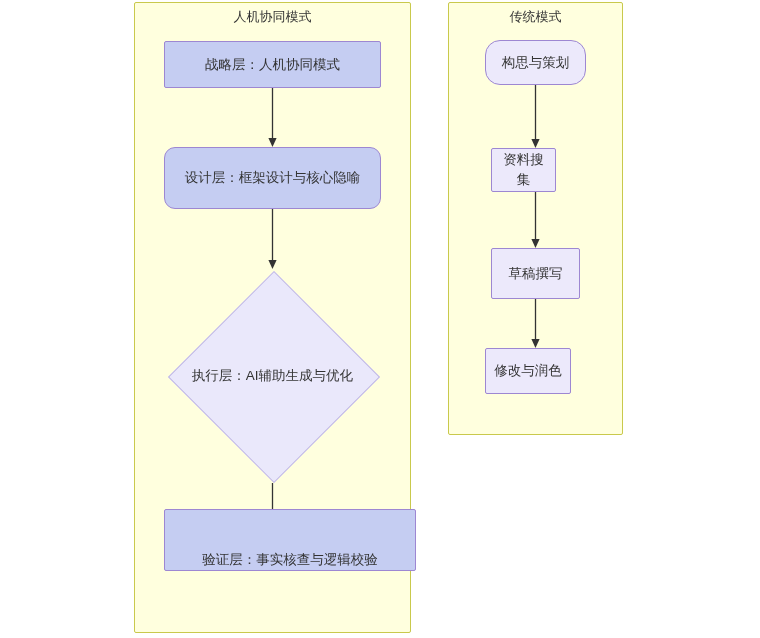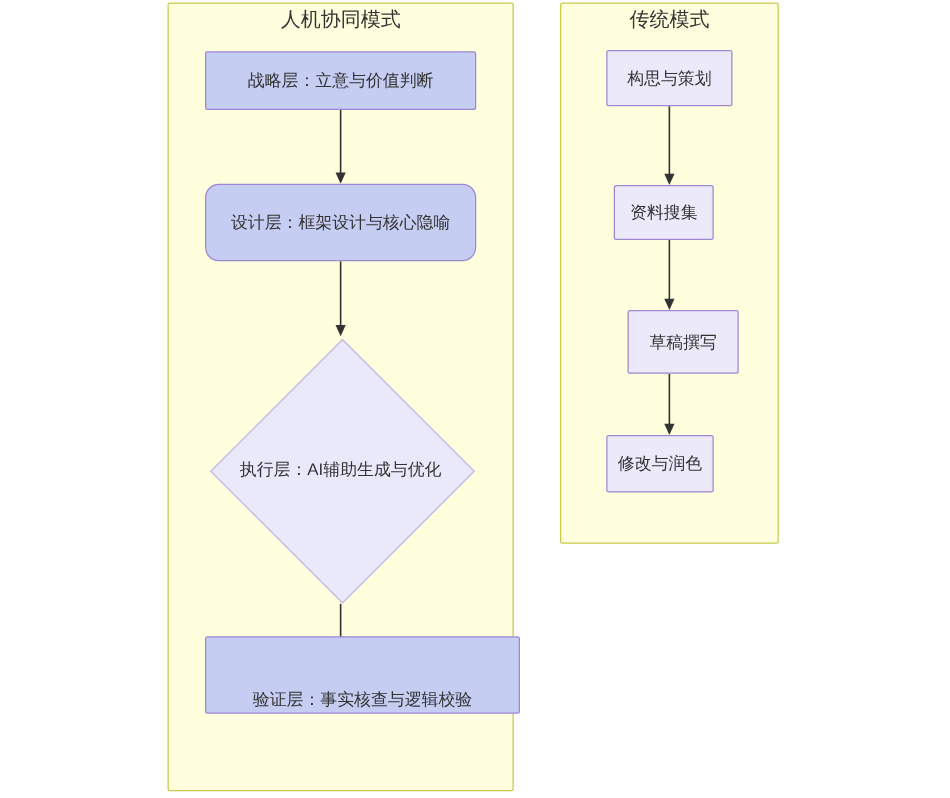--- a/index.html
+++ b/index.html
@@ -27,21 +27,21 @@
     border: 1px solid #c9c94c;
     border-radius: 2px;
     box-sizing: border-box;
   }
   .subgraph-title {
     position: absolute;
     left: 0;
     right: 0;
     top: 6px;
     text-align: center;
-    font-size: 16px;
+    font-size: 13px;
     color: #333333;
     line-height: 16px;
     white-space: nowrap;
   }
 
   #subgraph-left {
     left: 134px;
     top: 2px;
     width: 277px;
     height: 631px;
@@ -163,45 +163,45 @@
       <line class="edge-line" x1="535.5" y1="192" x2="535.5" y2="241"></line>
       <polygon class="edge-head" points="535.5,248 531.4,239 539.6,239"></polygon>
     </g>
     <g>
       <line class="edge-line" x1="535.5" y1="299" x2="535.5" y2="341"></line>
       <polygon class="edge-head" points="535.5,348 531.4,339 539.6,339"></polygon>
     </g>
   </svg>
 
   <div class="node blue" style="left:164px; top:41px; width:217px; height:47px;">
-    <span class="label">战略层：立意与价值判断</span>
+    <span class="label">战略层：人机协同模式</span>
   </div>
 
   <div class="node blue" style="left:164px; top:147px; width:217px; height:62px;border-radius:11px;">
     <span class="label">设计层：框架设计与核心隐喻</span>
   </div>
 
   <div class="diamond-wrap" style="left:168px; top:271px; width:209px; height:209px;">
     <div class="diamond-shape"></div>
     <span class="label">执行层：AI辅助生成与优化</span>
   </div>
 
   <div class="node blue" style="left:164px; top:509px; width:252px; height:62px;align-items:flex-end;">
     <span class="label">验证层：事实核查与逻辑校验</span>
   </div>
 
-  <div class="node lilac" style="left:485px; top:40px; width:101px; height:45px;">
+  <div class="node lilac" style="left:485px; top:40px; width:101px; height:45px;border-radius:15px;">
     <span class="label">构思与策划</span>
   </div>
 
-  <div class="node lilac" style="left:491px; top:148px; width:80px; height:44px;">
+  <div class="node lilac" style="left:491px; top:148px; width:65px; height:44px;">
     <span class="label">资料搜集</span>
   </div>
 
-  <div class="node lilac" style="left:491px; top:248px; width:89px; height:51px;margin-left:11px;">
+  <div class="node lilac" style="left:491px; top:248px; width:89px; height:51px;">
     <span class="label">草稿撰写</span>
   </div>
 
   <div class="node lilac" style="left:485px; top:348px; width:86px; height:46px;">
     <span class="label">修改与润色</span>
   </div>
 
 </div>
 
 </body></html>

